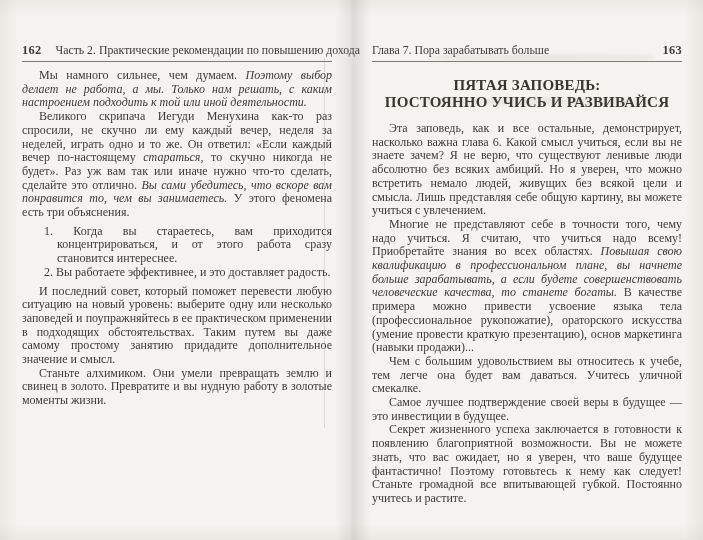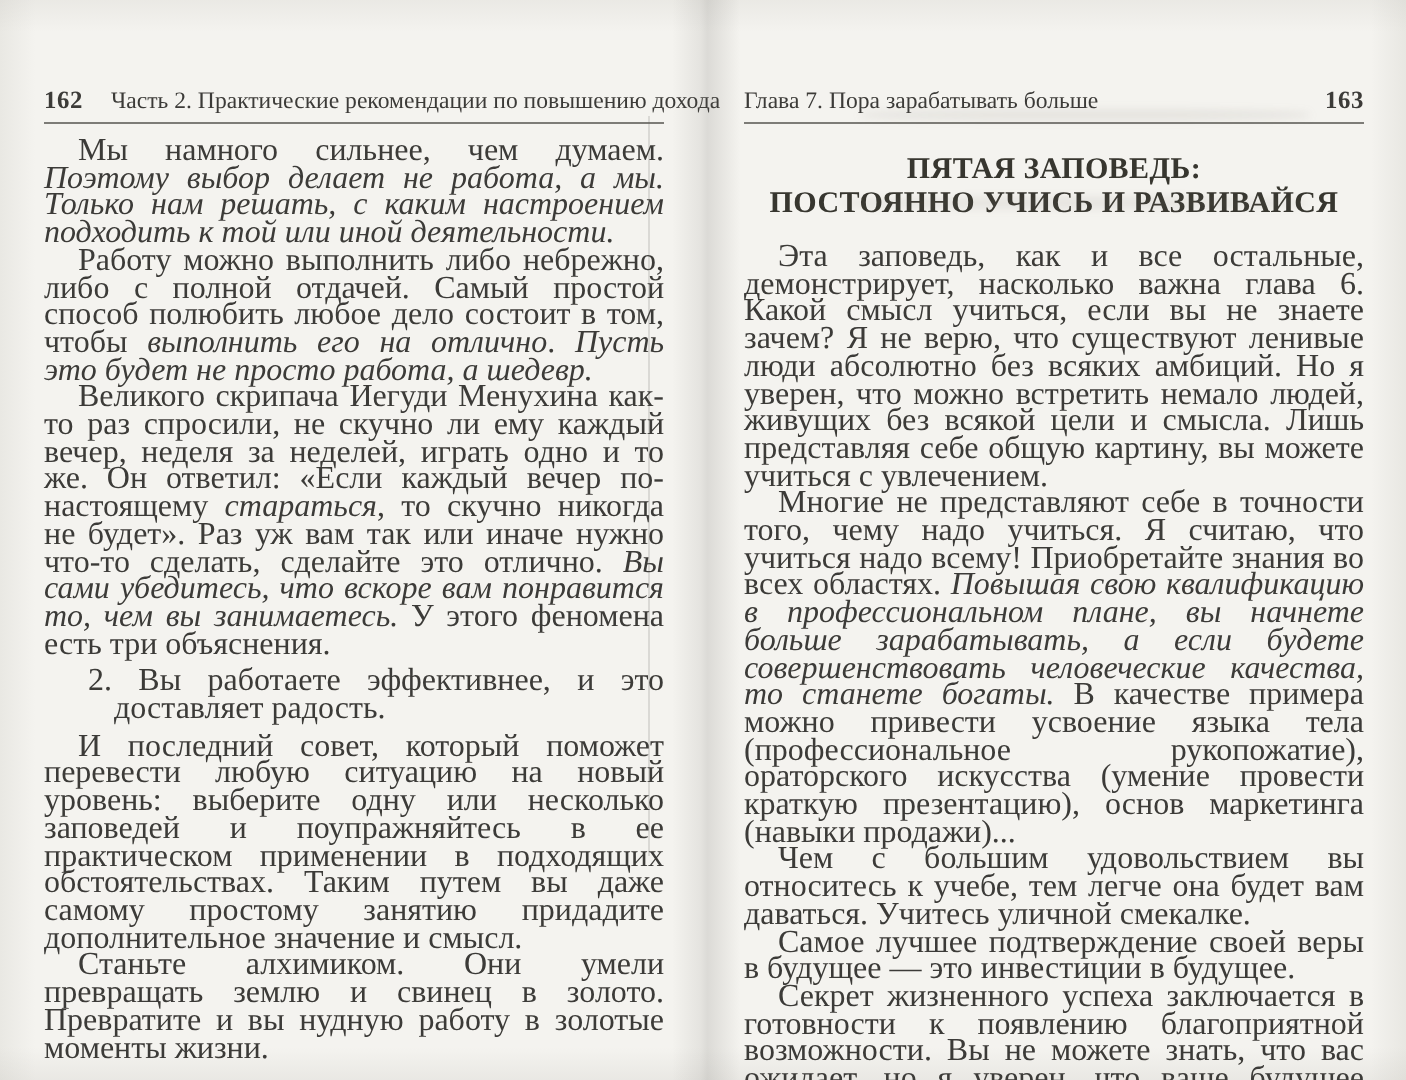--- a/index.html
+++ b/index.html
@@ -30,21 +30,21 @@
   .header.right-h .header-title { flex: 1 1 auto; }
   .rule { border-top: 1px solid #7d7c77; margin-top: 3px; height: 0; }
 
   .chapter-heading {
     text-align: center; font-weight: bold;
     font-size: 15px; line-height: 17px;
     margin: 15px 0 11px 0; letter-spacing: 0.2px;
     color: #37362f;
   }
 
-  .body { margin-top: 7px; font-size: 16px; line-height: 13.7px; text-align: justify; }
+  .body { margin-top: 7px; font-size: 12px; line-height: 13.7px; text-align: justify; }
   .body p { margin: 0; }
   p.indent { text-indent: 17px; }
   p.list { padding-left: 35px; text-indent: -13px; }
   p.indent + p.list { margin-top: 5px; }
   p.list + p.indent { margin-top: 5px; }
   .it { font-style: italic; }
   .rm { font-style: normal; }
 
   .gutter {
     position: absolute; left: 336px; top: 0; width: 34px; height: 540px;
@@ -68,22 +68,22 @@
 <div class="book">
 
   <div class="page left">
     <div class="header left-h">
       <span class="pagenum">162</span>
       <span class="header-title">Часть 2. Практические рекомендации по повышению дохода</span>
     </div>
     <div class="rule"></div>
     <div class="body">
         <p class="indent"><span class="rm">Мы намного сильнее, чем думаем. </span><span class="it">Поэтому выбор делает не работа, а мы. Только нам решать, с каким настроением подходить к той или иной деятельности.</span></p>
-        <p class="indent"><span class="rm">Работу можно выполнить либо небрежно, либо с полной отдачей. Самый простой способ полюбить любое дело состоит в том, чтобы </span><span class="it">выполнить его на отлично</span><span class="rm">. </span><span class="it">Пусть это будет не просто работа, а шедевр.</span></p>
         <p class="indent"><span class="rm">Великого скрипача Иегуди Менухина как-то раз спросили, не скучно ли ему каждый вечер, неделя за неделей, играть одно и то же. Он ответил: «Если каждый вечер по-настоящему </span><span class="it">стараться</span><span class="rm">, то скучно никогда не будет». Раз уж вам так или иначе нужно что-то сделать, сделайте это отлично. </span><span class="it">Вы сами убедитесь, что вскоре вам понравится то, чем вы занимаетесь.</span><span class="rm"> У этого феномена есть три объяснения.</span></p>
+        <p class="list"><span class="rm">1. Когда вы стараетесь, вам приходится концентрироваться, и от этого работа сразу становится интереснее.</span></p>
         <p class="list"><span class="rm">2. Вы работаете эффективнее, и это доставляет радость.</span></p>
         <p class="indent"><span class="rm">И последний совет, который поможет перевести любую ситуацию на новый уровень: выберите одну или несколько заповедей и поупражняйтесь в ее практическом применении в подходящих обстоятельствах. Таким путем вы даже самому простому занятию придадите дополнительное значение и смысл.</span></p>
         <p class="indent"><span class="rm">Станьте алхимиком. Они умели превращать землю и свинец в золото. Превратите и вы нудную работу в золотые моменты жизни.</span></p>
       </div>
   </div>
 
   <div class="page right">
     <div class="header right-h">
       <span class="header-title">Глава 7. Пора зарабатывать больше</span>
       <span class="pagenum">163</span>

